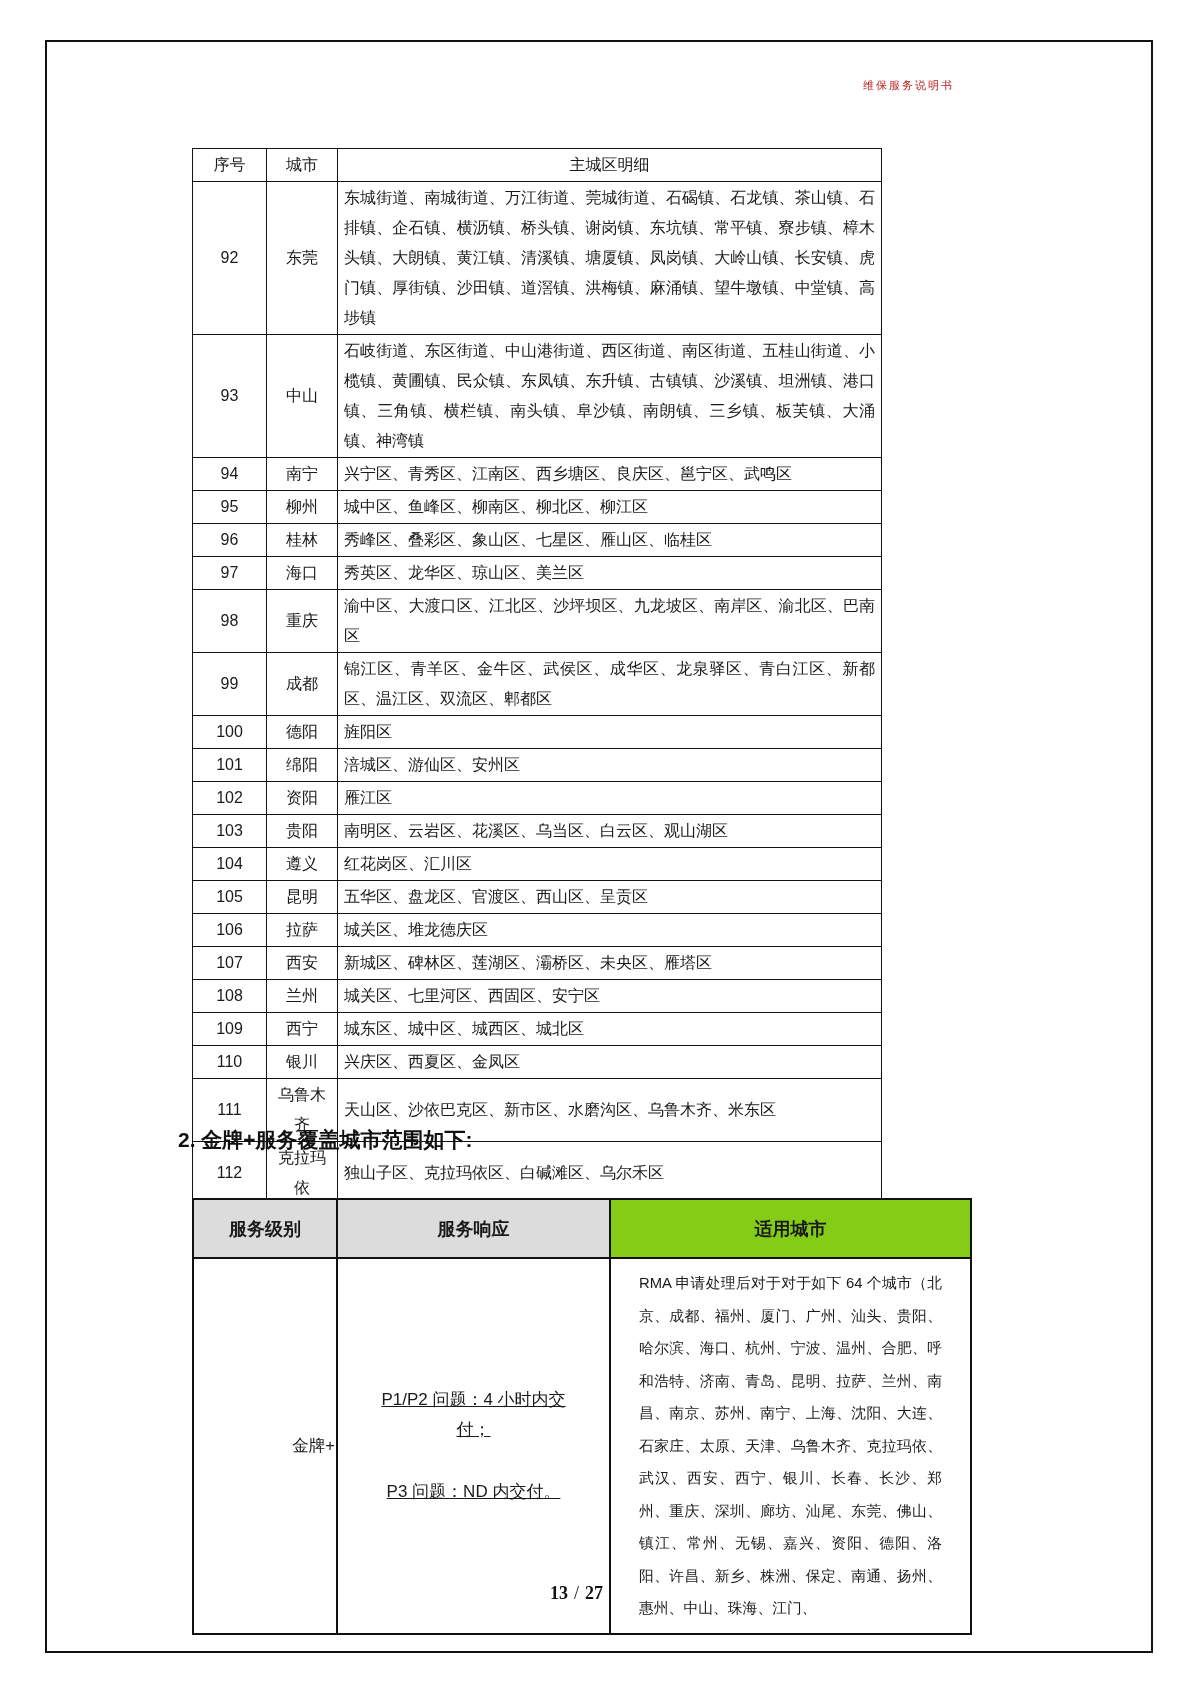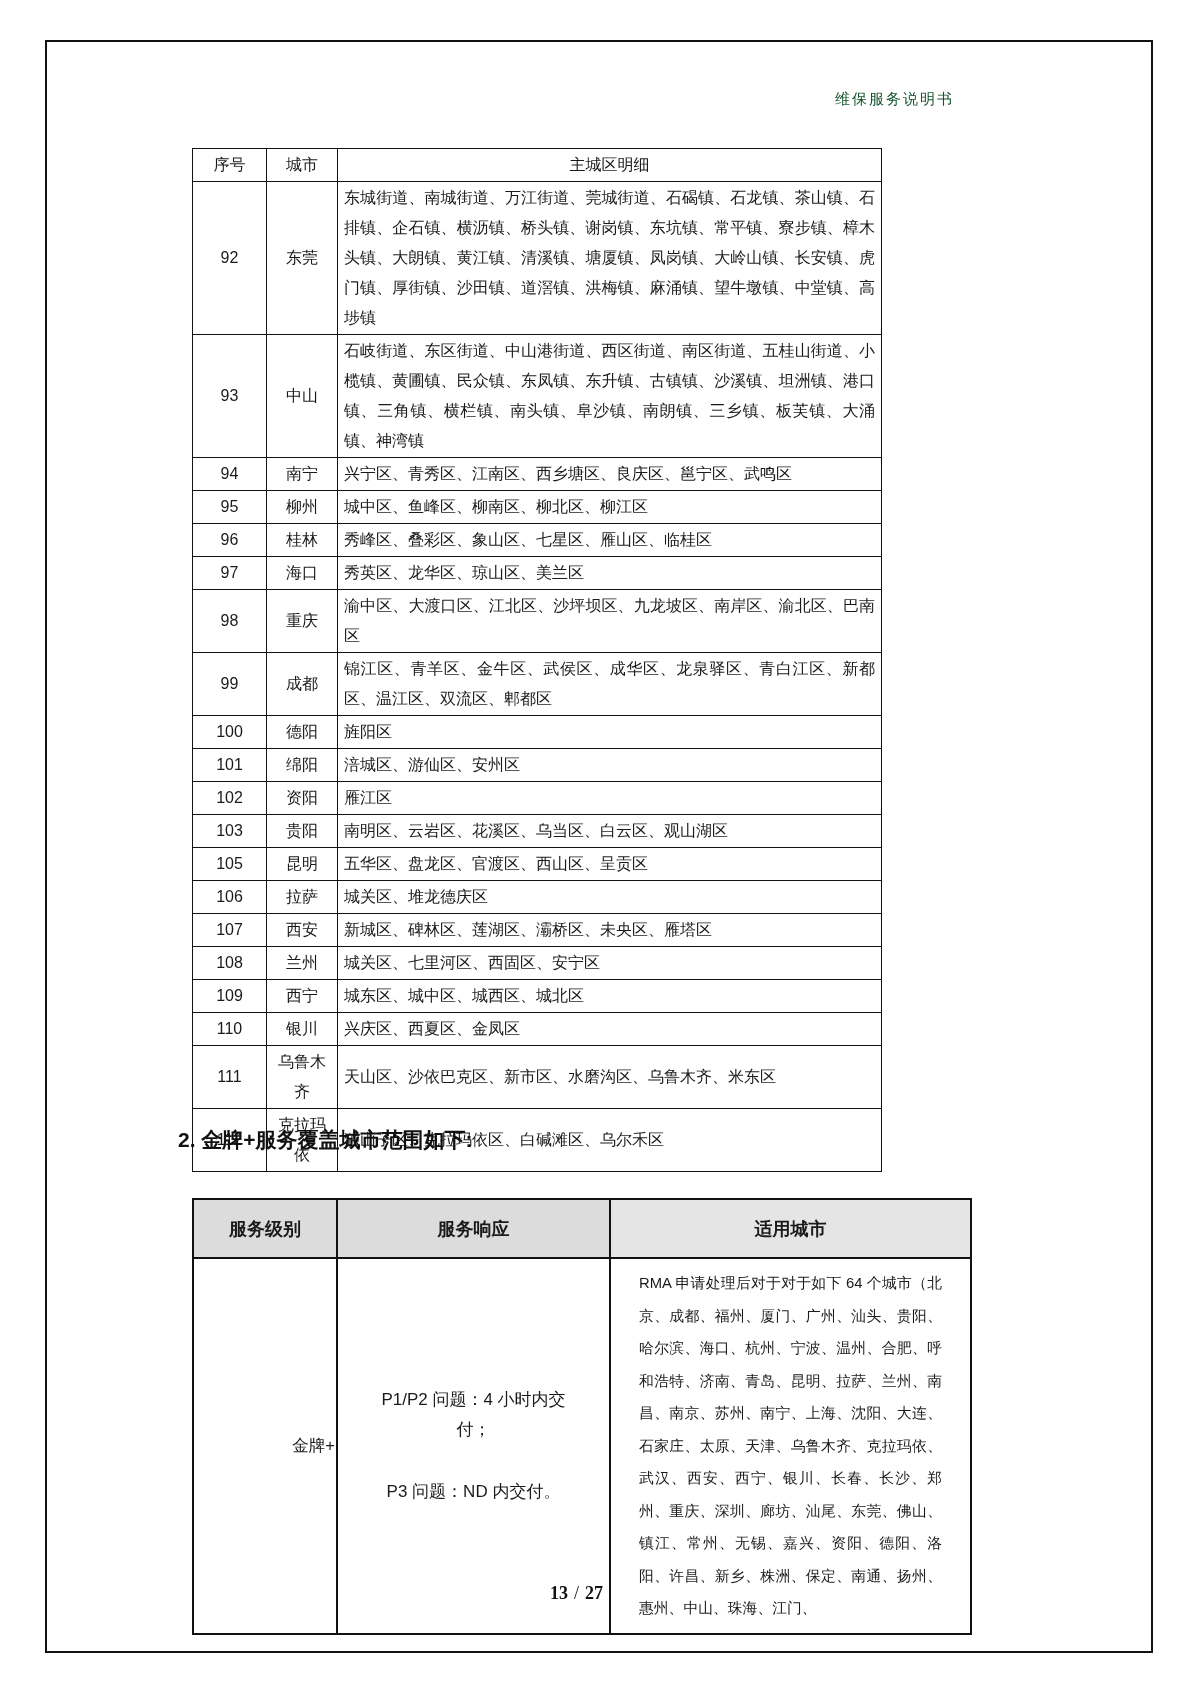--- a/index.html
+++ b/index.html
@@ -6,22 +6,22 @@
   body{
     width:1200px;height:1698px;position:relative;background:#ffffff;
     font-family:"Liberation Sans","DejaVu Sans",sans-serif;
     color:#1a1a1a;
   }
   .page-frame{
     position:absolute;left:45px;top:40px;width:1108px;height:1613px;
     border:2px solid #111;box-sizing:border-box;
   }
   .doc-header{
-    position:absolute;top:90px;right:246px;
-    font-size:15px;letter-spacing:2px;color:#14532d;
+    position:absolute;top:78px;right:246px;
+    font-size:11px;letter-spacing:2px;color:#b91c1c;
   }
   
   .city-table{
     position:absolute;left:192px;top:148px;width:690px;
     border-collapse:collapse;table-layout:fixed;
     font-size:16px;line-height:30px;
   }
   .city-table td,.city-table th{
     border:1.5px solid #111;box-sizing:border-box;
     font-weight:normal;vertical-align:middle;padding:1px 6px;
@@ -48,21 +48,21 @@
     border:2px solid #111;box-sizing:border-box;vertical-align:middle;
   }
   .service-table th{
     height:59px;background:#dcdcdc;font-size:18px;font-weight:bold;text-align:center;
   }
   .sv-col1{width:144px;}
   .sv-col2{width:273px;}
   .sv-col3{width:361px;}
   .service-body-row{height:298px;}
   .cell-level{text-align:right;}
-  .cell-response{text-align:center;padding:6px 10px;}
+  .cell-response{text-align:center;padding:6px 10px;text-decoration:underline;}
   .cell-response .resp-line{
     width:200px;margin:0 auto;line-height:30px;font-size:17px;text-align:center;
   }
   .cell-response .resp-line.first{margin-bottom:32px;}
   .cell-cities{
     vertical-align:top;padding:8px 28px;overflow:hidden;
     font-size:14.8px;line-height:32.5px;text-align:justify;
   }
   
   .page-footer{
@@ -148,20 +148,25 @@
         <td class="cell-no">102</td>
         <td class="cell-city">资阳</td>
         <td class="cell-districts">雁江区</td>
       </tr>
       <tr class="single">
         <td class="cell-no">103</td>
         <td class="cell-city">贵阳</td>
         <td class="cell-districts">南明区、云岩区、花溪区、乌当区、白云区、观山湖区</td>
       </tr>
       <tr class="single">
+        <td class="cell-no">104</td>
+        <td class="cell-city">遵义</td>
+        <td class="cell-districts">红花岗区、汇川区</td>
+      </tr>
+      <tr class="single">
         <td class="cell-no">105</td>
         <td class="cell-city">昆明</td>
         <td class="cell-districts">五华区、盘龙区、官渡区、西山区、呈贡区</td>
       </tr>
       <tr class="single">
         <td class="cell-no">106</td>
         <td class="cell-city">拉萨</td>
         <td class="cell-districts">城关区、堆龙德庆区</td>
       </tr>
       <tr class="single">
@@ -202,21 +207,21 @@
 <table class="service-table">
   <colgroup>
       <col class="sv-col1">
       <col class="sv-col2">
       <col class="sv-col3">
     </colgroup>
   <thead>
     <tr>
       <th style="background: rgb(220, 220, 220);">服务级别</th>
       <th style="background: rgb(220, 220, 220);">服务响应</th>
-      <th style="background: #e5e5e5; text-align: center;">适用城市</th>
+      <th style="background: #84cc16; text-align: center;">适用城市</th>
     </tr>
   </thead>
   <tbody>
     <tr class="service-body-row">
       <td class="cell-level">金牌+</td>
       <td class="cell-response">
         <div class="resp-line first">P1/P2 问题：4 小时内交付；</div>
         <div class="resp-line">P3 问题：ND 内交付。</div>
       </td>
       <td class="cell-cities">RMA 申请处理后对于对于如下 64 个城市（北京、成都、福州、厦门、广州、汕头、贵阳、哈尔滨、海口、杭州、宁波、温州、合肥、呼和浩特、济南、青岛、昆明、拉萨、兰州、南昌、南京、苏州、南宁、上海、沈阳、大连、石家庄、太原、天津、乌鲁木齐、克拉玛依、武汉、西安、西宁、银川、长春、长沙、郑州、重庆、深圳、廊坊、汕尾、东莞、佛山、镇江、常州、无锡、嘉兴、资阳、德阳、洛阳、许昌、新乡、株洲、保定、南通、扬州、惠州、中山、珠海、江门、</td>

